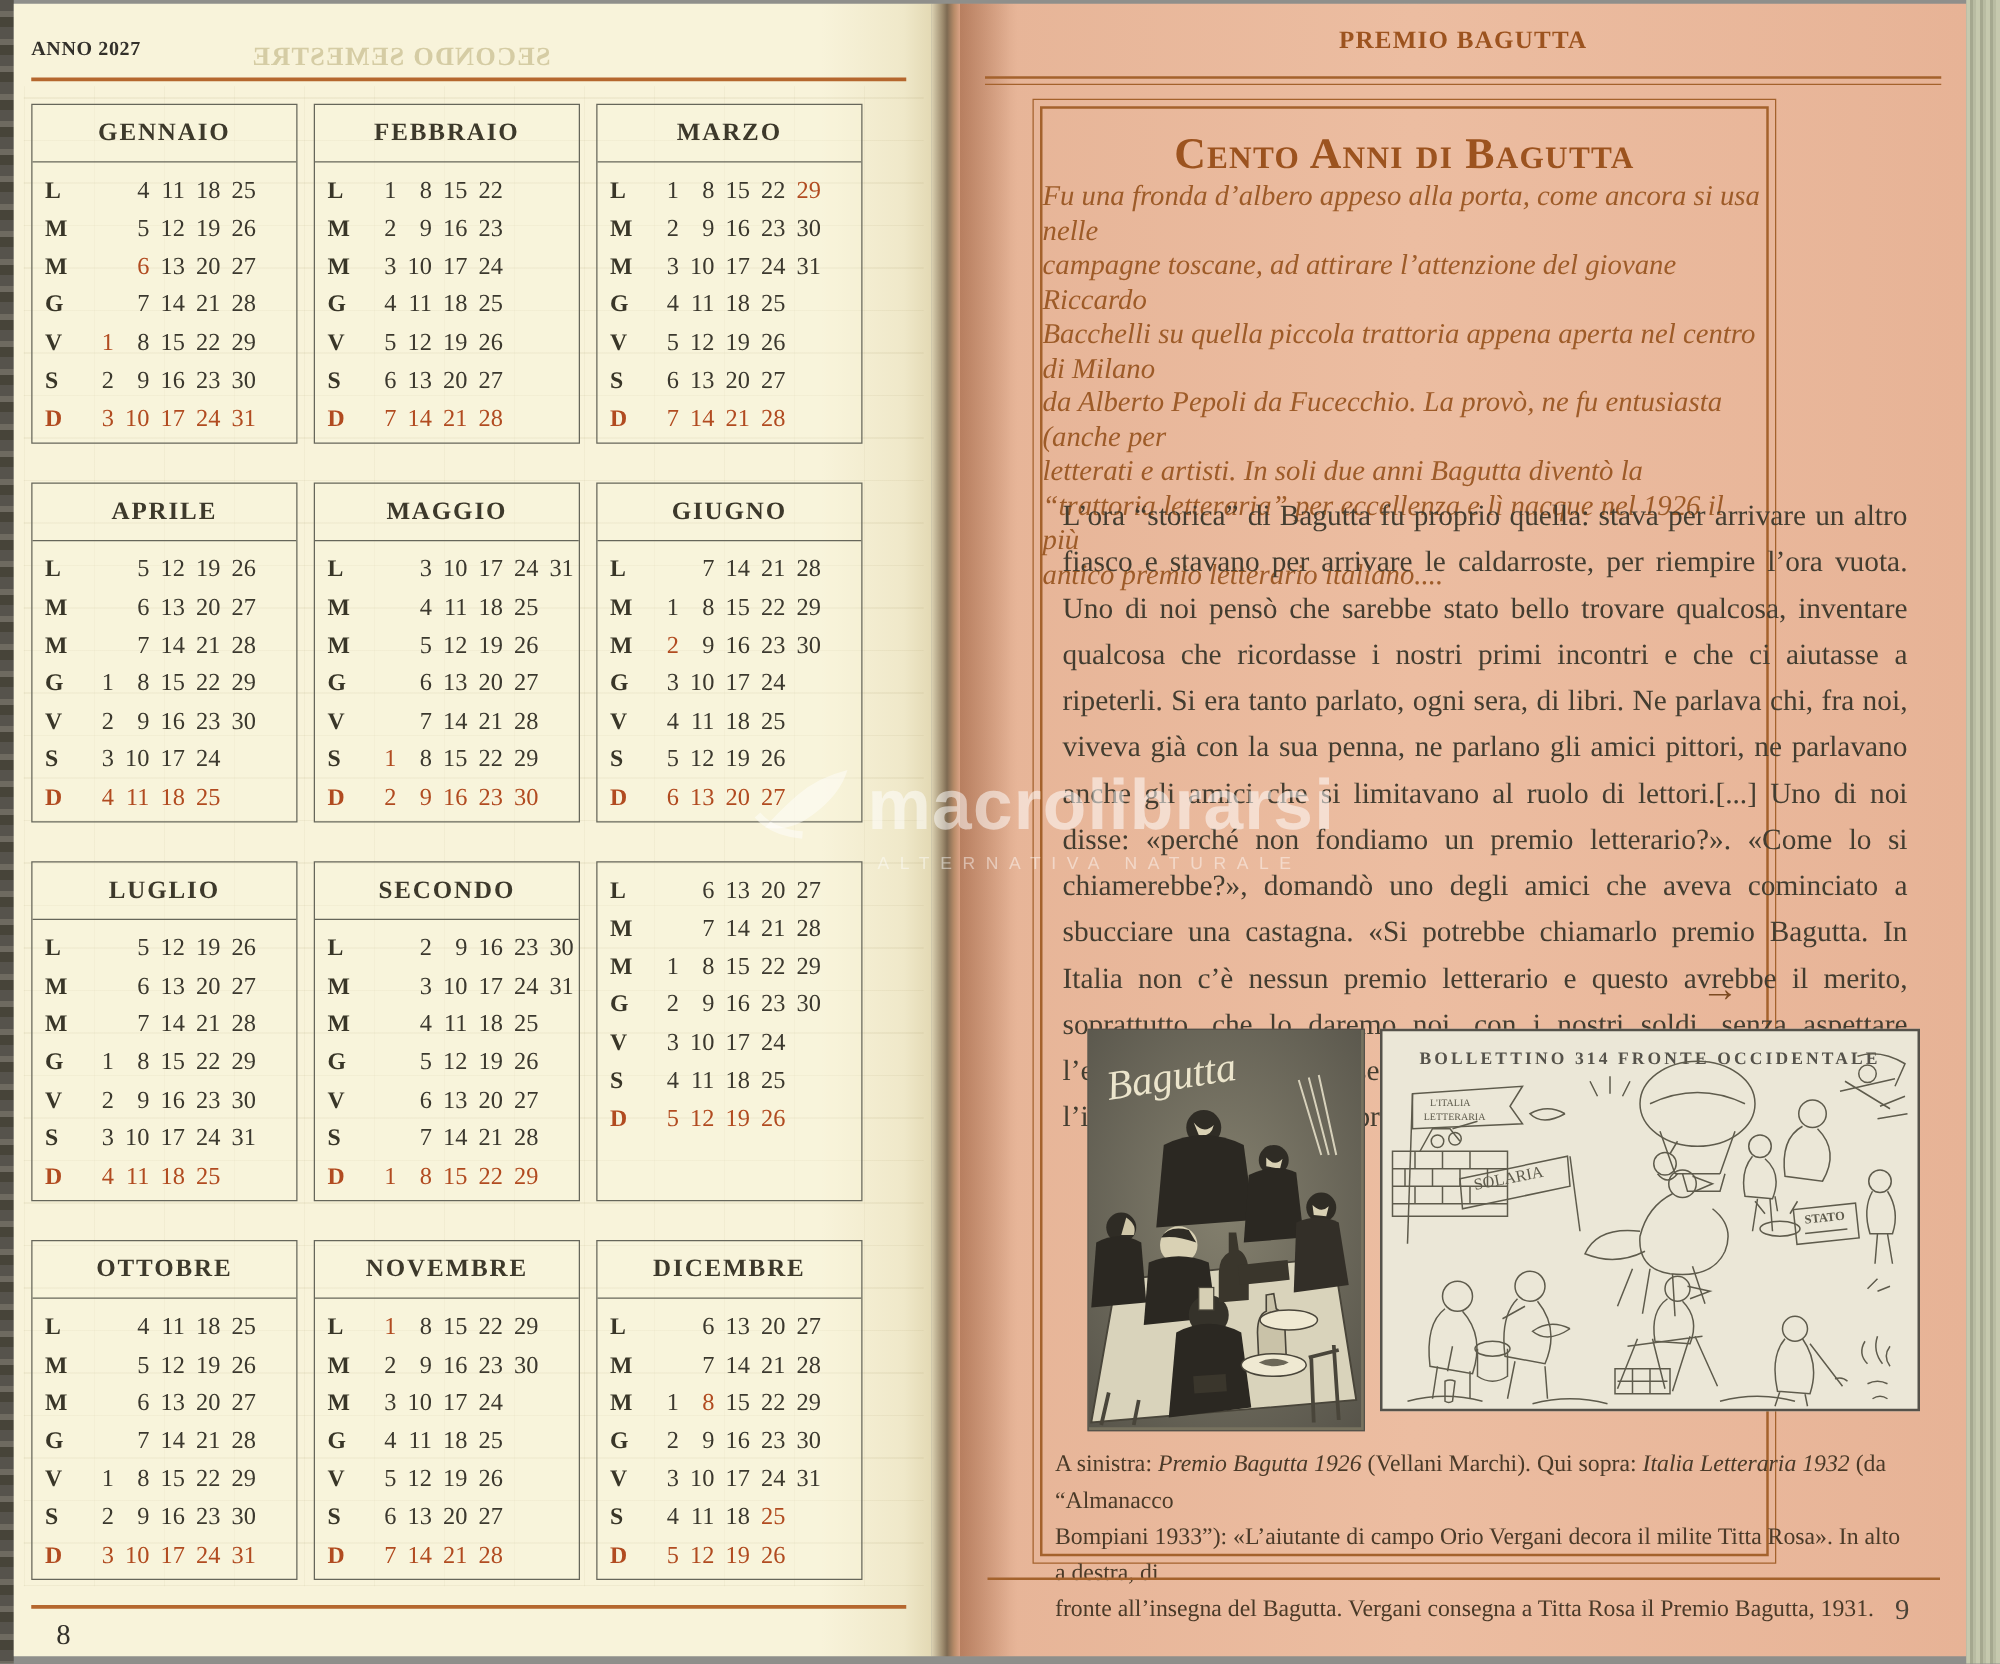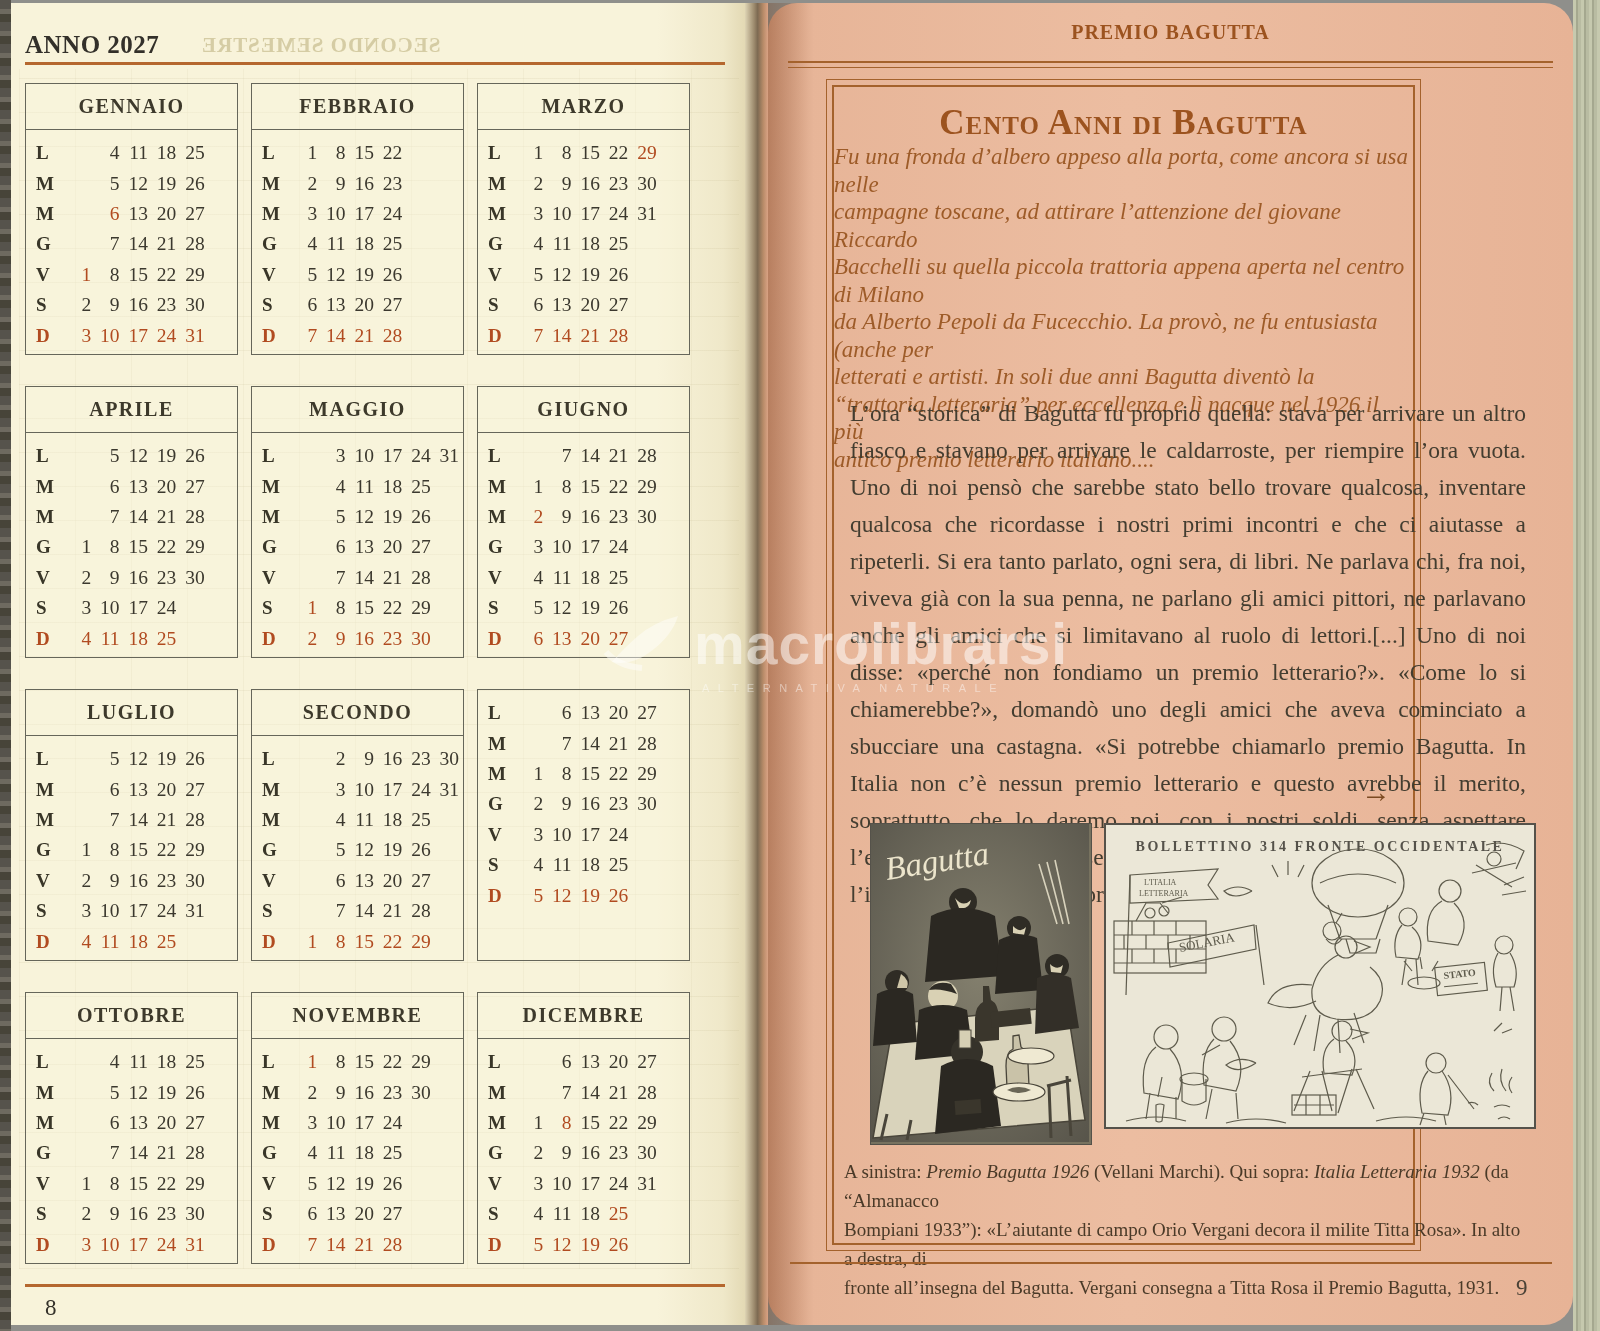--- a/index.html
+++ b/index.html
@@ -15,40 +15,40 @@
     background:repeating-linear-gradient(to right,#c6c9ae 0 3px,#a5a88f 3px 5px,#b9bca2 5px 8px);}
   .spine{position:absolute;left:745px;top:3px;width:23px;height:1322px;
     background:linear-gradient(to right,#ded4b4,#9c8a6d 40%,#7d6a52 55%,#b98c69 80%,#d9a284);}
   
   .left-page{position:absolute;left:11px;top:3px;width:734px;height:1322px;
     background:linear-gradient(to right,#f8f3da 0 88%,#efe8c9 97%,#e3d9b4 100%);}
   .ghost-grid{position:absolute;left:8px;top:66px;right:6px;bottom:56px;pointer-events:none;
     background-image:
       repeating-linear-gradient(0deg, rgba(141,126,72,.08) 0 1px, transparent 1px 34px),
       repeating-linear-gradient(90deg, rgba(141,126,72,.06) 0 1px, transparent 1px 56px);}
-  .anno{position:absolute;left:14px;top:28px;font-size:25px;font-weight:bold;
+  .anno{position:absolute;left:14px;top:28px;font-size:16px;font-weight:bold;
     color:#33302a;letter-spacing:.5px;}
   .ghost-text{position:absolute;left:190px;top:30px;transform:scaleX(-1);
     color:rgba(150,133,62,.35);font-weight:bold;font-size:21px;letter-spacing:1px;}
   .rule-top-left{position:absolute;left:14px;top:59px;width:700px;height:3px;background:#b5672e;}
   .rule-bottom-left{position:absolute;left:14px;top:1281px;width:700px;height:2.5px;background:#b5672e;}
   .pageno-left{position:absolute;left:34px;top:1292px;font-size:23px;color:#34312a;}
   .months-grid{position:absolute;left:14px;top:80px;width:701px;
     display:grid;grid-template-columns:repeat(3,213px);gap:31px 13px;}
   .month{height:272px;border:1.6px solid #66665a;box-sizing:border-box;background:rgba(250,246,222,.35);}
   .month-name{height:45px;line-height:45px;text-align:center;font-weight:bold;font-size:20px;
     letter-spacing:1.5px;color:#3d392b;border-bottom:1.6px solid #66665a;}
   .month-body{padding:8px 4px 4px 10px;}
   .mrow{display:flex;height:30.4px;align-items:center;}
   .dletter{width:27px;font-weight:bold;font-size:19px;color:#393628;}
   .mcell{width:28.5px;text-align:right;font-size:19.5px;color:#3b382e;}
   .red{color:#b14b20 !important;}
   
   .right-page{position:absolute;left:768px;top:3px;width:805px;height:1322px;
-    background:linear-gradient(to right,#d79f82 0,#e7b598 5%,#ecbda1 45%,#e7b396 100%);border-radius:29px;}
+    background:linear-gradient(to right,#d79f82 0,#e7b598 5%,#ecbda1 45%,#e7b396 100%);}
   .right-page::before{content:'';position:absolute;left:0;top:0;bottom:0;width:46px;
     background:linear-gradient(to right,rgba(110,52,16,.30),rgba(110,52,16,0));pointer-events:none;}
   .rp-header{position:absolute;left:0;top:18px;width:100%;text-align:center;
     font-size:20px;font-weight:bold;color:#9c531f;letter-spacing:1px;}
   .rp-double-rule{position:absolute;left:20px;top:58px;width:765px;height:7px;
     border-top:2px solid #a4622c;border-bottom:1.5px solid #a4622c;box-sizing:border-box;}
   .article-box{position:absolute;left:58px;top:76px;width:595px;height:1172px;
     border:1.6px solid #a4622c;box-sizing:border-box;padding:5px;}
   .article-inner{width:100%;height:100%;border:2.6px solid #a4622c;box-sizing:border-box;position:relative;}
   .art-title{margin-top:16px;text-align:center;font-variant:small-caps;font-weight:bold;
@@ -66,21 +66,21 @@
   .caption{position:absolute;left:10px;top:1070px;width:688px;text-align:left;
     font-size:19px;line-height:29px;color:#4a3a28;}
   .caption i{font-style:italic;}
   .rule-bottom-right{position:absolute;left:22px;top:1259px;width:762px;height:2px;background:#a4622c;}
   .pageno-right{position:absolute;left:748px;top:1272px;font-size:23px;color:#4a4236;}
   
   .watermark{position:absolute;left:598px;top:608px;width:510px;height:100px;z-index:50;
     pointer-events:none;font-family:"Liberation Sans",sans-serif;}
   .wm-row{display:flex;align-items:center;}
   .wm-brand{font-size:57px;font-weight:bold;color:rgba(255,255,255,.52);letter-spacing:1px;}
-  .wm-tagline{margin-left:104px;margin-top:2px;font-size:11px;letter-spacing:8.5px;
+  .wm-tagline{margin-left:104px;margin-top:2px;font-size:14px;letter-spacing:8.5px;
     color:rgba(255,255,255,.46);}
 </style>
 </head>
 <body>
 
 <div class="binding-left"></div>
 
 <div class="left-page">
   <div class="ghost-grid"></div>
   <div class="anno">ANNO 2027</div>

